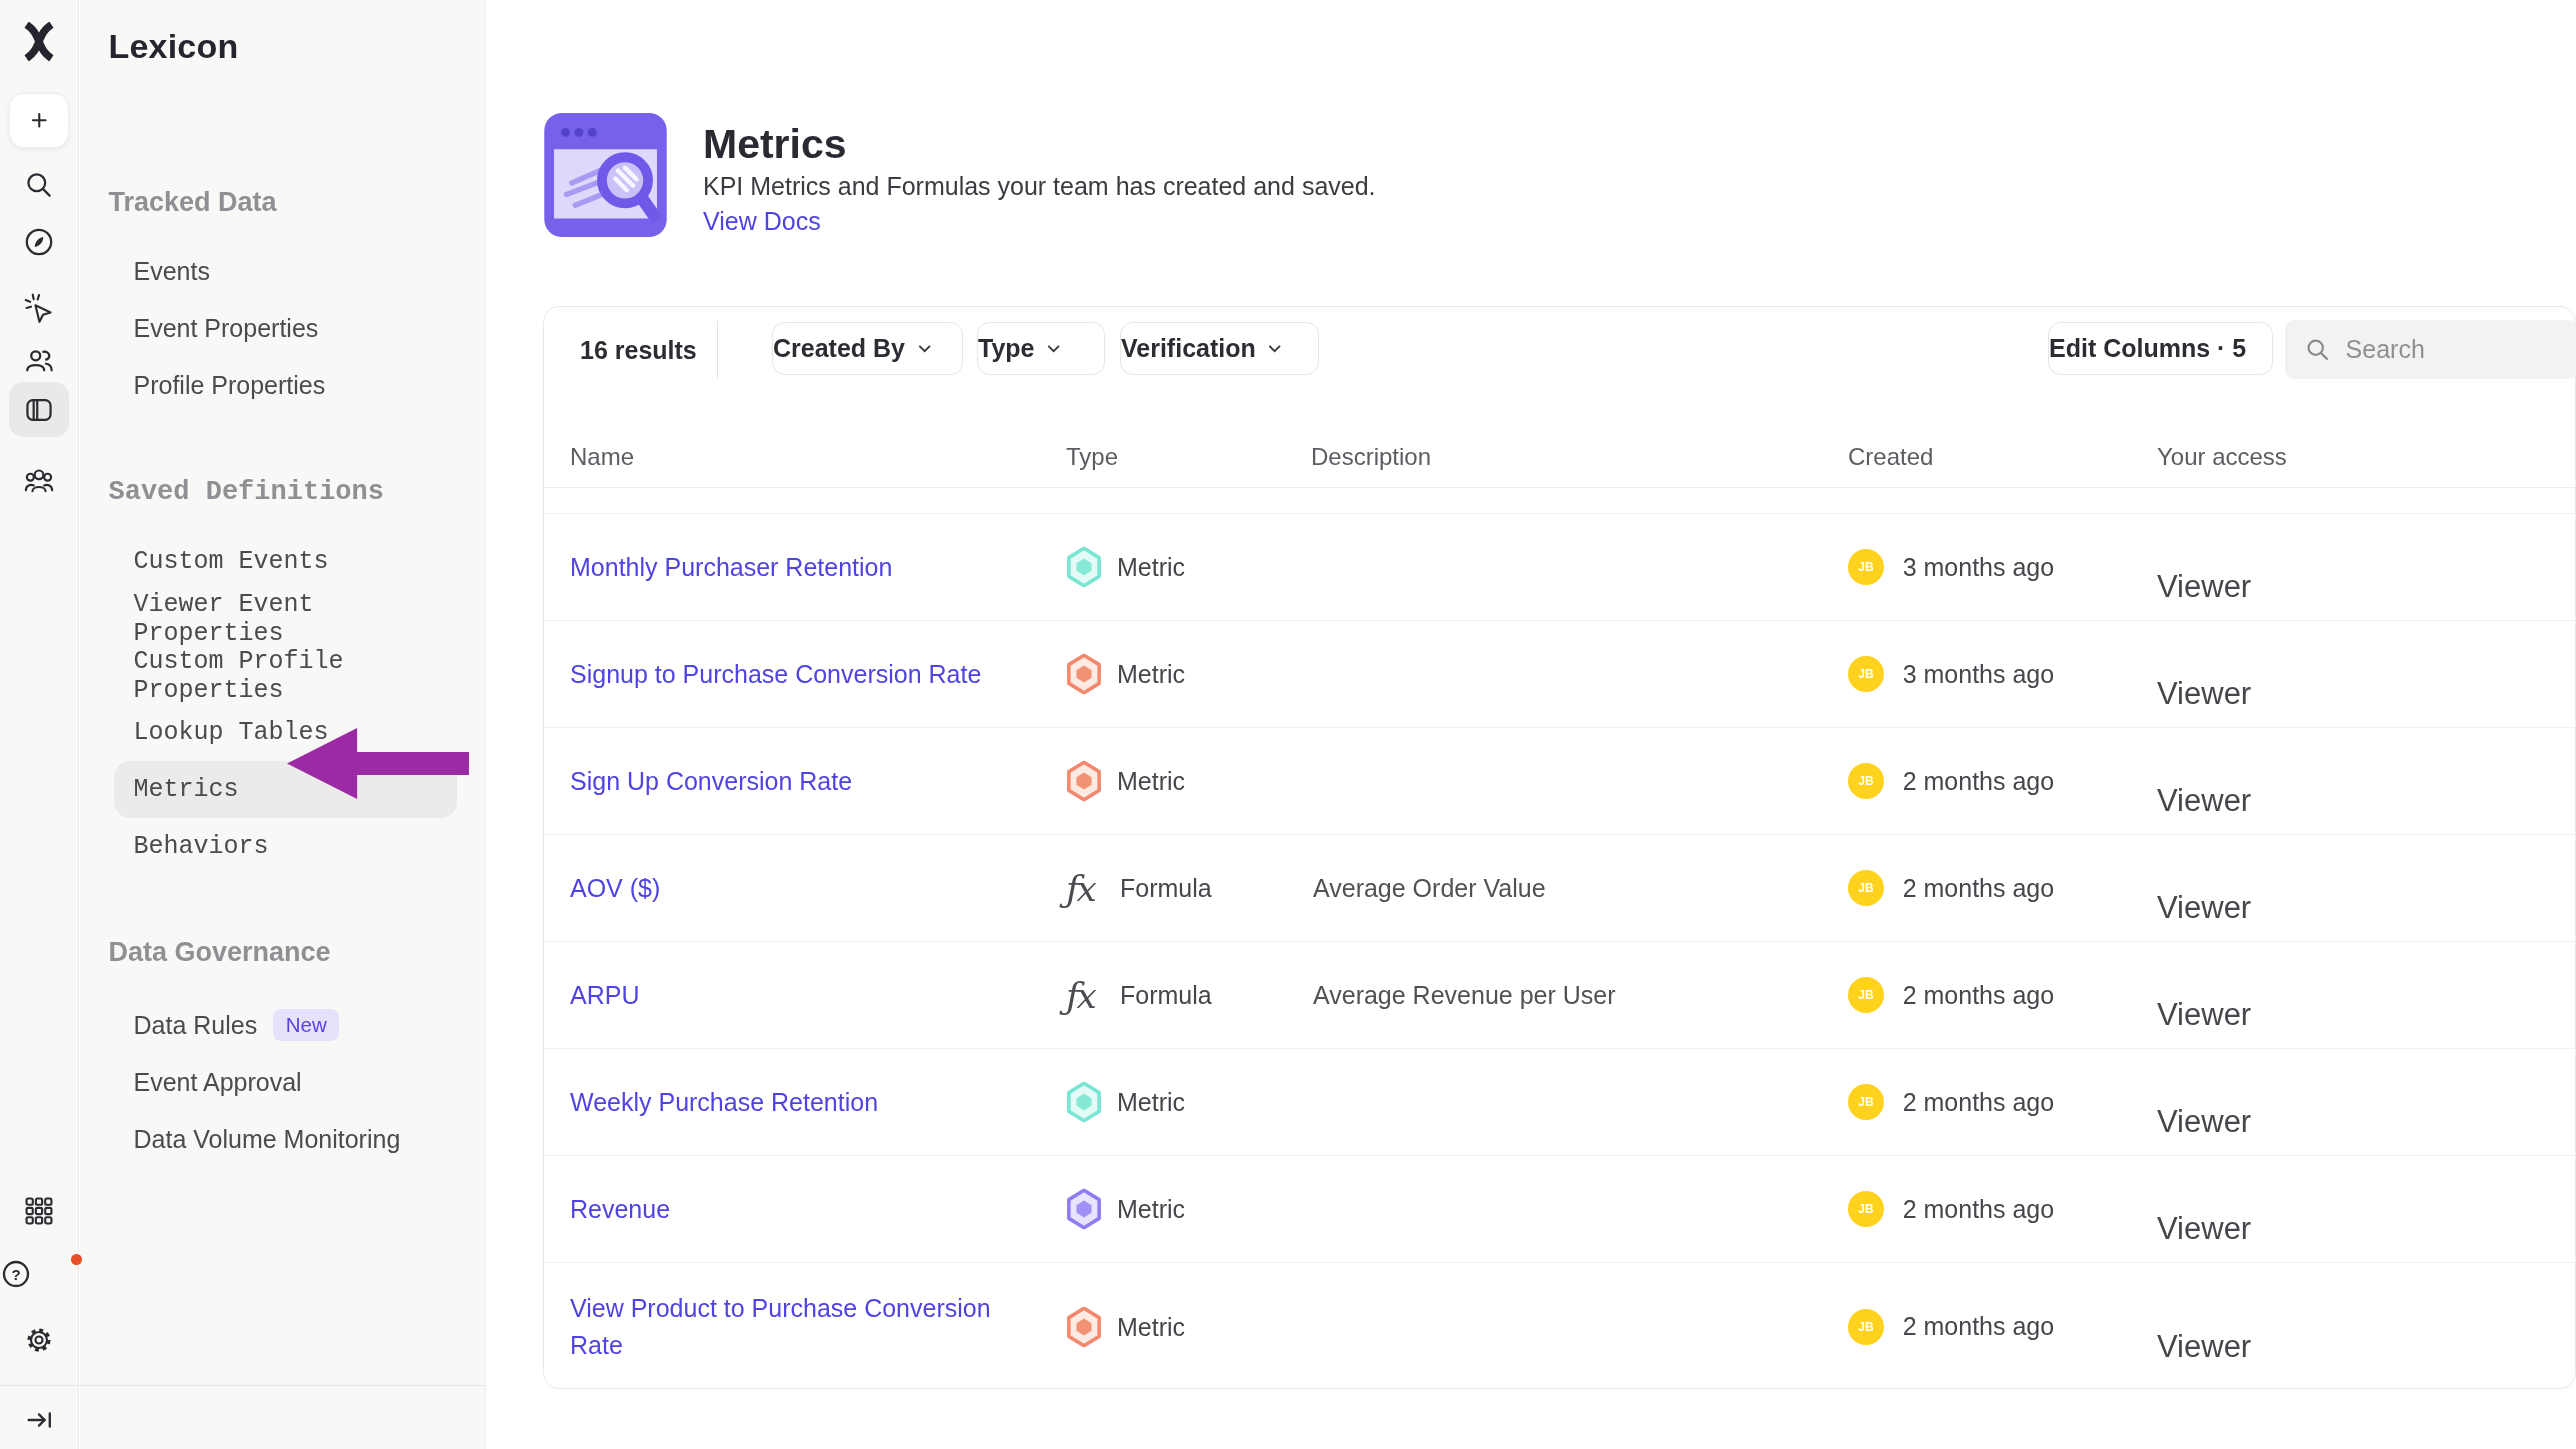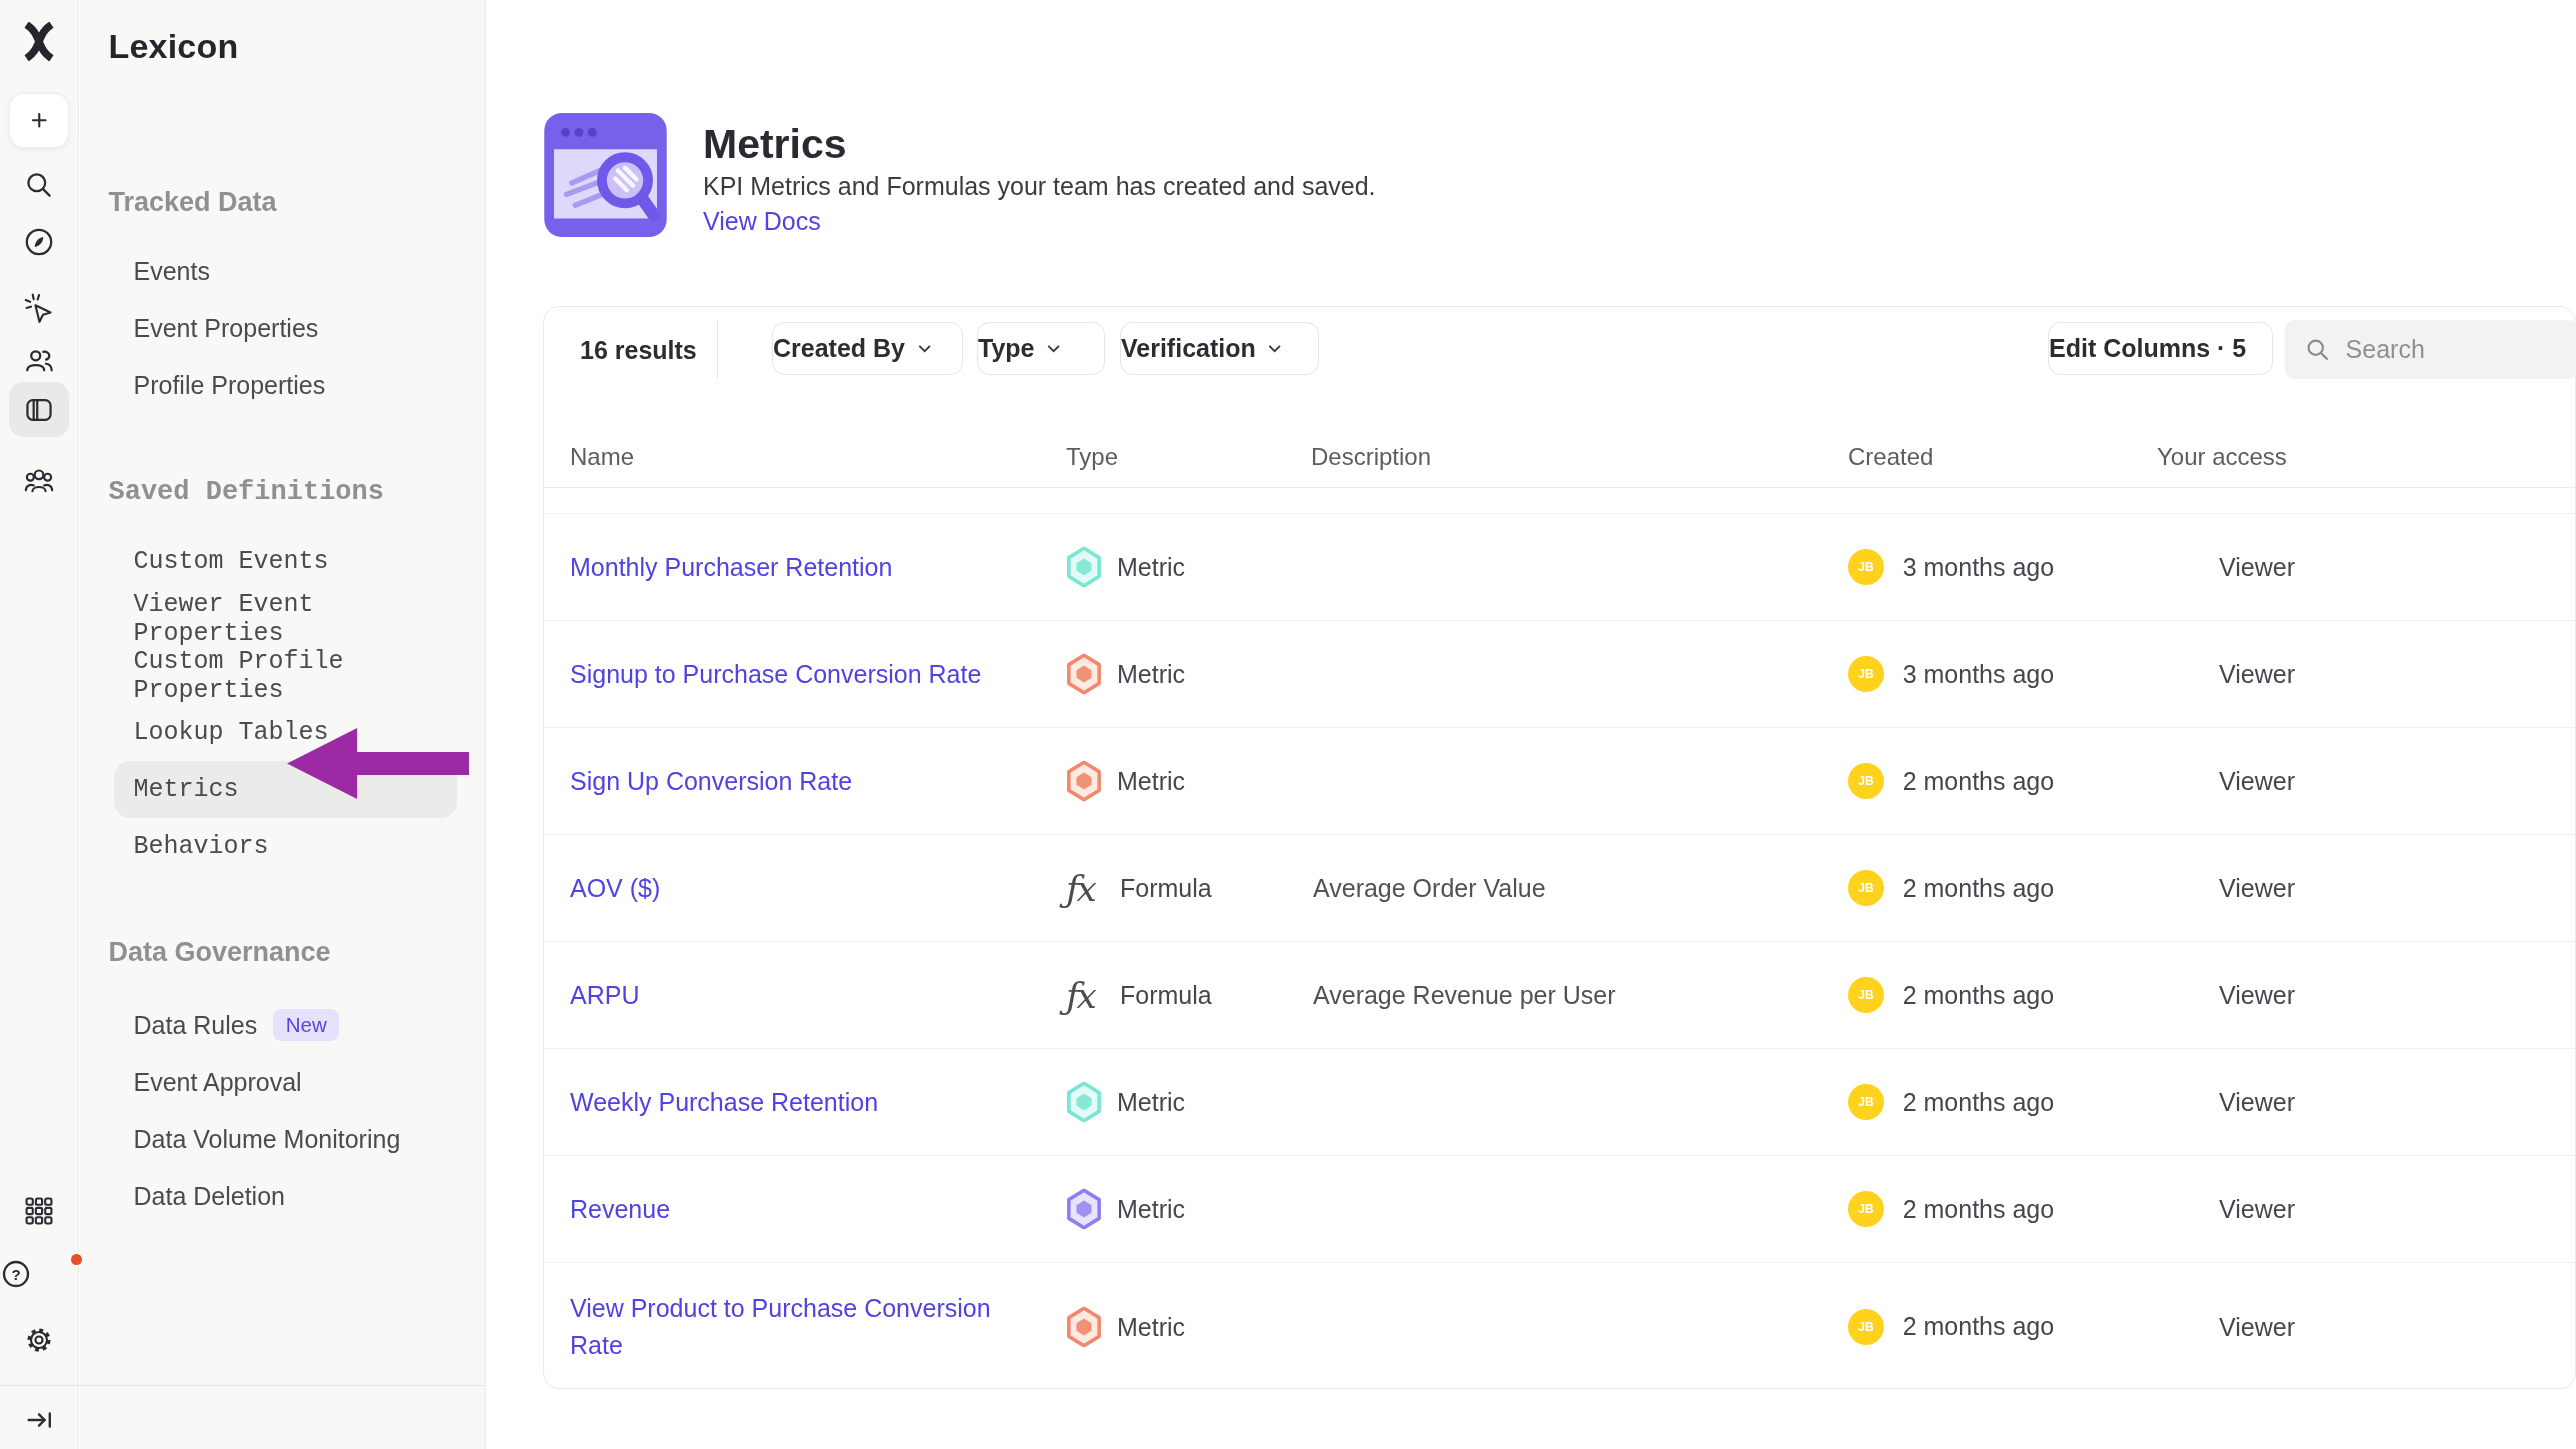--- a/index.html
+++ b/index.html
@@ -97,21 +97,21 @@
 
   .rows { position:absolute; left:0; top:181px; width:100%; }
   .row-sliver { height:26px; border-bottom:0.9px solid #efefee; }
   .row { position:relative; height:107px; border-bottom:0.9px solid #efefee; }
   .row:last-child { height:127px; border-bottom:none; }
   .cell { position:absolute; top:50%; transform:translateY(-50%); }
   .c-name { left:26px; width:445px; font-size:25px; line-height:37px; color:#4f43e1; cursor:pointer; }
   .c-type { left:522px; display:flex; align-items:center; gap:15px; font-size:25px; color:#46464c; }
   .c-desc { left:769px; font-size:25px; color:#515156; }
   .c-created { left:1304px; display:flex; align-items:center; gap:18.7px; font-size:25px; color:#46464c; }
-  .c-access { left:1675px; font-size:25px; color:#46464c; }
+  .c-access { left:1613px; font-size:31px; color:#46464c;margin-top:20px; }
   .avatar {
     width:36px; height:36px; border-radius:50%; background:#ffd21e; color:#fff;
     font-size:12px; font-weight:700; display:flex; align-items:center; justify-content:center;
   }
   .type-icon { width:36px; height:41px; }
   .hex-teal   { --hs:#79e6d4; --hf:#e4faf6; --hc:#86e9d6; }
   .hex-orange { --hs:#f2886c; --hf:#fdeae3; --hc:#f29274; }
   .hex-purple { --hs:#8f7cf1; --hf:#e9e4fd; --hc:#a291f4; }
   .fx-glyph {
     font-family:"DejaVu Serif",serif; font-style:italic; font-size:36px; color:#4b4b51;
@@ -265,23 +265,20 @@
       <div class="nav-items">
           <div class="nav-item">
     <span class="nav-label">Data Rules</span>
   <span class="badge">New</span>
           </div>
           <div class="nav-item">
     <span class="nav-label">Event Approval</span>
   </div>
           <div class="nav-item">
     <span class="nav-label">Data Volume Monitoring</span>
-  </div>
-          <div class="nav-item">
-    <span class="nav-label">Data Deletion</span>
   </div>
         </div>
     </div>
   </div>
 </div>
 <div class="rail-bottom-divider"></div>
 
 <div class="annotation-arrow">
   <svg width="182" height="71" viewBox="0 0 205 80">
     <polygon points="0,40 79,0 79,27 205,27 205,53 79,53 79,80" fill="#9c2aa4"></polygon>

